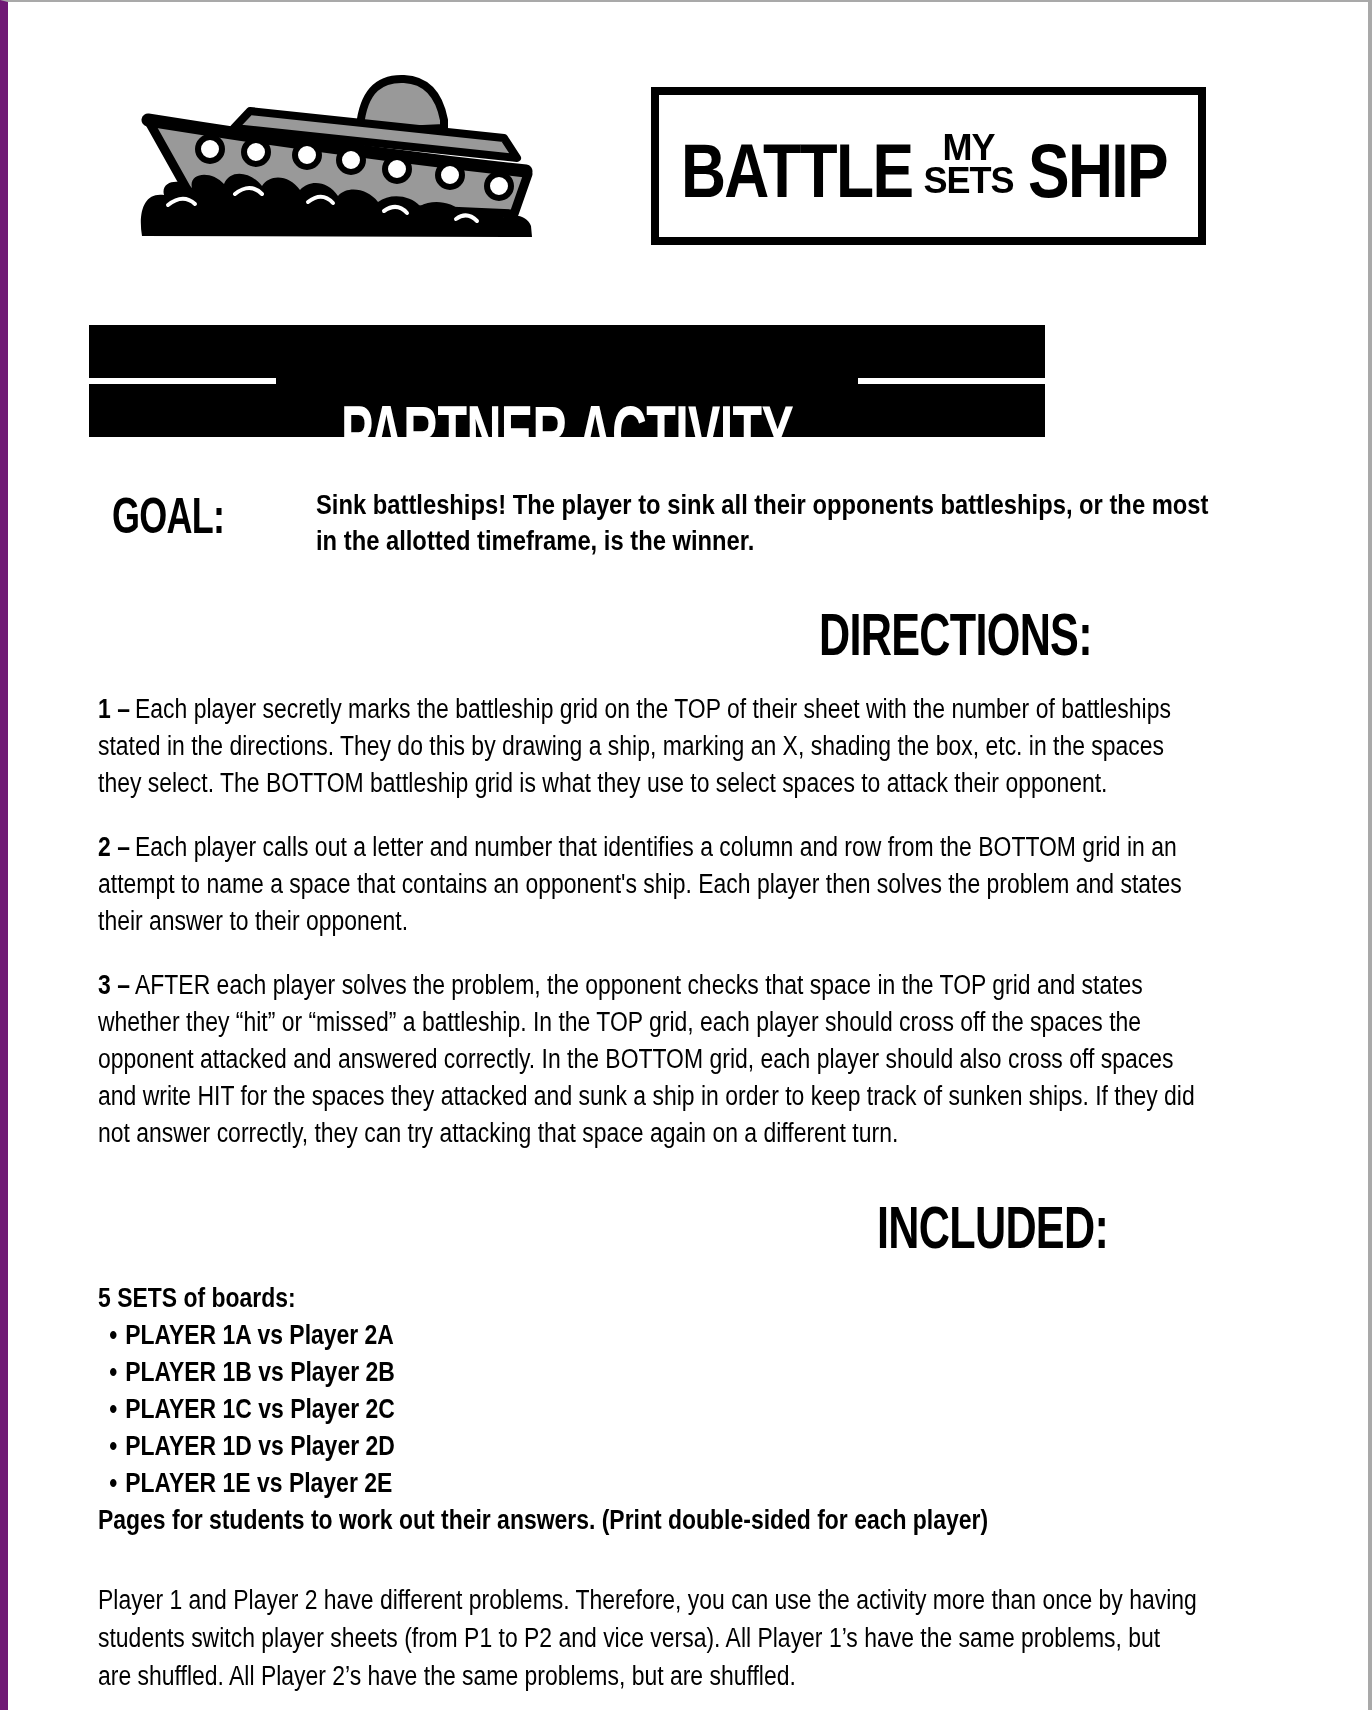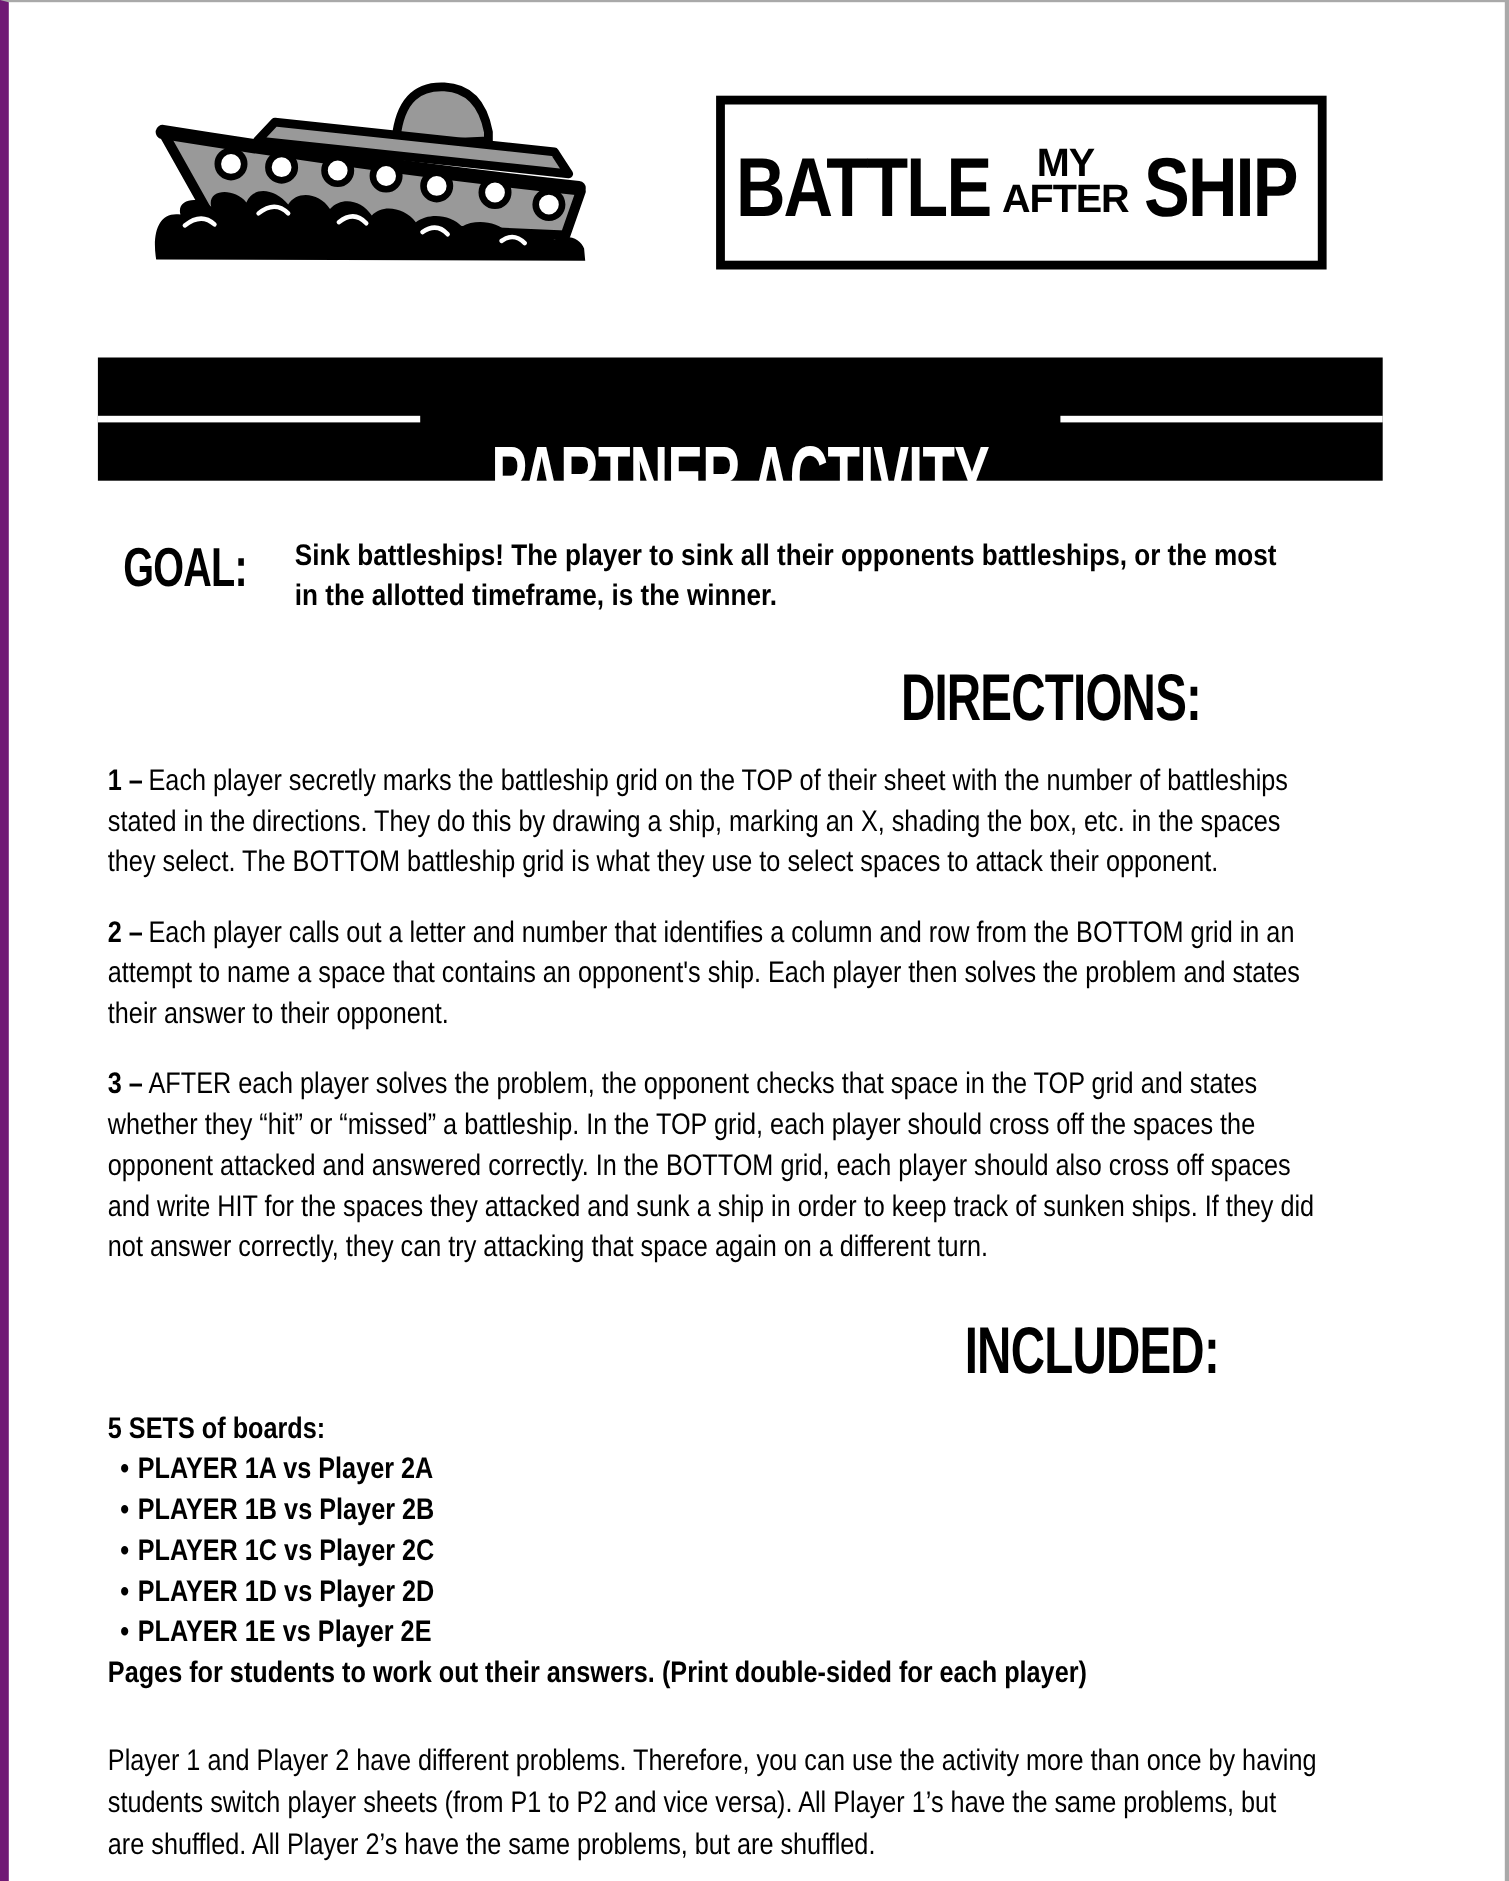--- a/index.html
+++ b/index.html
@@ -37,42 +37,42 @@
   .logo-stack {
     display:flex; flex-direction:column; align-items:center;
     font-weight:bold; font-size:36px; line-height:0.92; letter-spacing:-1px;
     margin-bottom:14px;
     justify-content:center;
   }
 
   
   .banner {
     position:relative;
-    margin-left:81px; width:1168px; height:112px;
+    margin-left:81px; width:956px; height:112px;
     background:#000; display:flex; align-items:center;gap:31px;
   }
   .banner-line { flex:1 1 auto; height:6px; background:#fff; }
   .banner-title-box { position:relative; width:520px; height:100%; flex:0 0 auto; }
   .banner-title {
     position:absolute; left:50%; top:50%;
     transform:translate(-50%,-50%) scaleX(0.62);
     font-weight:bold; font-size:78px; line-height:1; color:#fff;
     white-space:nowrap; letter-spacing:-1px;
   }
 
   
   .content { margin-left:90px; width:1100px; }
 
   .h-cond {
     display:inline-block; font-weight:bold; letter-spacing:-1px;
     transform:scaleX(0.72); transform-origin:left center; white-space:nowrap;
     line-height:1;
   }
 
-  .goal-row { display:flex; margin-top:50px; padding-left:14px; }
+  .goal-row { display:flex; margin-top:50px; padding-left:14px;gap:48px; }
   .goal-label-wrap { flex:0 0 155px; padding-top:4px; }
   .goal-label { font-size:50px; }
   .goal-text-wrap { width:915px; overflow:visible; }
   .goal-text {
     font-weight:bold; font-size:27px; line-height:36px;
     width:1040px; transform:scaleX(0.88); transform-origin:left top;
   }
 
   .section-heading { margin:44px 0 0 0; height:62px;text-align:right; }
   .section-heading .h-cond { font-size:60px; padding-top:2px; }
@@ -127,21 +127,21 @@
         <path d="M170,148 q14,-11 25,1"></path>
         <path d="M246,157 q13,-9 23,2"></path>
         <path d="M318,165 q11,-8 21,2"></path>
       </g>
     </svg>
 
     <div class="logo-box">
       <span class="logo-word-wrap w1"><span class="logo-word">BATTLE</span></span>
       <span class="logo-stack">
         <span>MY</span>
-        <span>AFTER</span>
+        <span>SETS</span>
       </span>
       <span class="logo-word-wrap w2"><span class="logo-word">SHIP</span></span>
     </div>
   </div>
 
   <div class="banner">
     <div class="banner-line"></div>
     <div class="banner-title-box">
       <h1 class="banner-title">PARTNER ACTIVITY</h1>
     </div>

